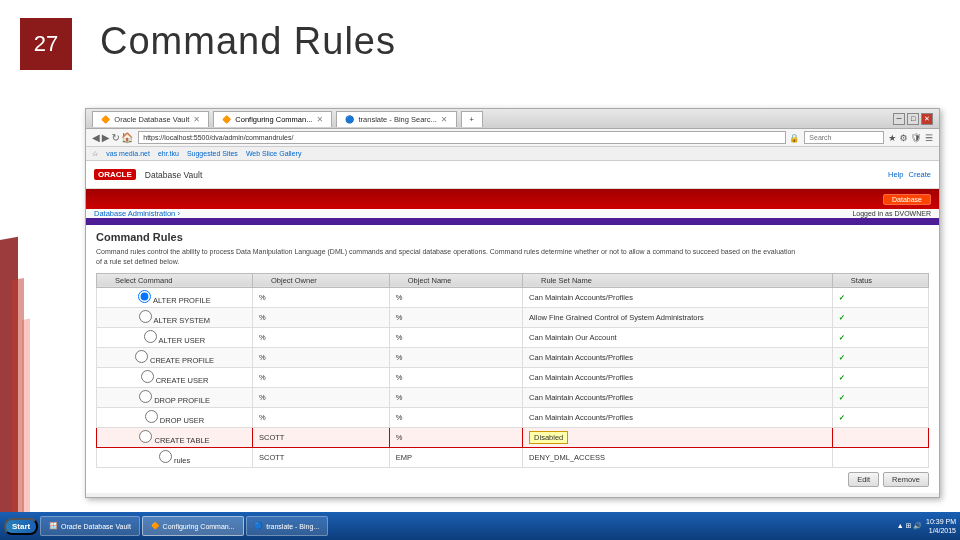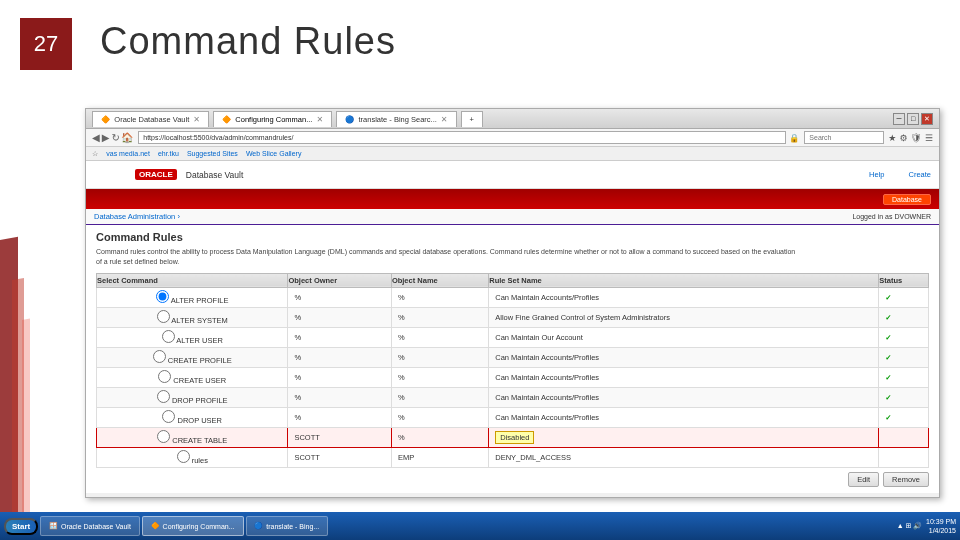--- a/index.html
+++ b/index.html
@@ -214,36 +214,35 @@
       align-items: center;
       gap: 3px;
     }
     .oracle-red {
       background: #cc0000;
       color: #fff;
       font-size: 8px;
       font-weight: bold;
       padding: 1px 4px;
       border-radius: 2px;
-      margin-left: 41px;
     }
     .oracle-text {
       font-size: 9px;
       color: #cc0000;
       font-weight: bold;
     }
     .dvault-subtitle {
       font-size: 8.5px;
       color: #333;
       margin-left: 6px;
     }
     .dvault-header-links {
       margin-left: auto;
       display: flex;
-      gap: 24px;
+      gap: 5px;
       font-size: 7.5px;
       color: #0066cc;
       align-items: center;
     }
 
     
     .dvault-nav {
       background: linear-gradient(to bottom, #a00000, #cc0000);
       height: 20px;
       display: flex;
@@ -267,21 +266,21 @@
 
     
     .breadcrumb-row {
       background: #f9f9f9;
       height: 16px;
       display: flex;
       align-items: center;
       padding: 0 8px;
       font-size: 7.5px;
       color: #0066cc;
-      border-bottom: 1px solid #4c1d95;
+      border-bottom: 7px solid #4c1d95;
       justify-content: space-between;
     }
     .breadcrumb-row .logged-in {
       color: #333;
       font-size: 7px;
     }
 
     
     .page-content {
       background: #fff;
@@ -321,23 +320,23 @@
 
     
     .data-table {
       width: 100%;
       border-collapse: collapse;
       font-size: 7.5px;
     }
     .data-table th {
       background: linear-gradient(to bottom, #e8e8e8, #d8d8d8);
       border: 1px solid #bbb;
-      padding: 2px 0;
+      padding: 2px 18px;
       text-align: left;
-      font-weight: bold;
+      font-weight: normal;
       color: #333;
       white-space: nowrap;
     }
     .data-table td {
       border: 1px solid #ddd;
       padding: 2px 6px;
       color: #333;
       white-space: nowrap;
       background: #fff;
     }

